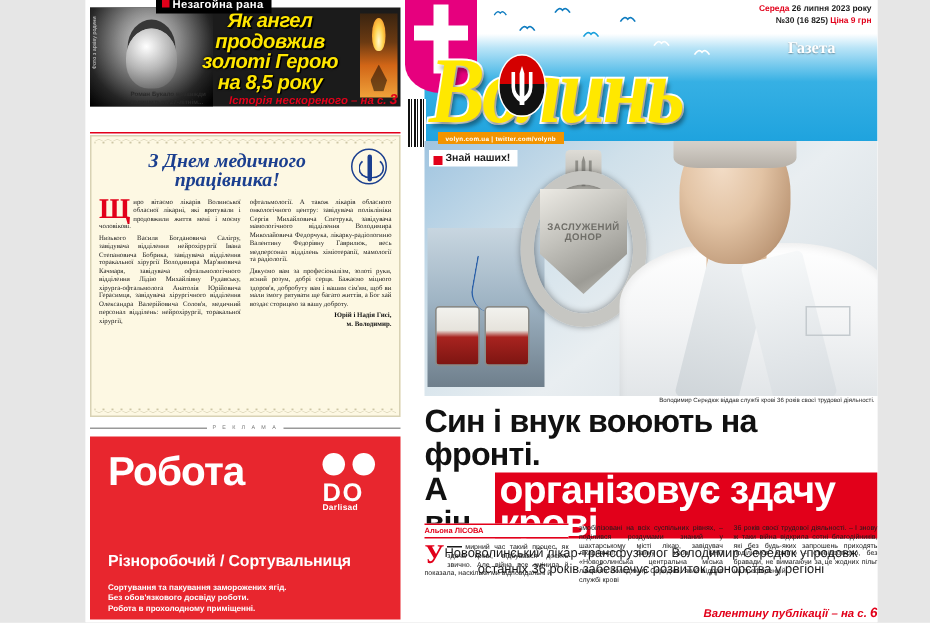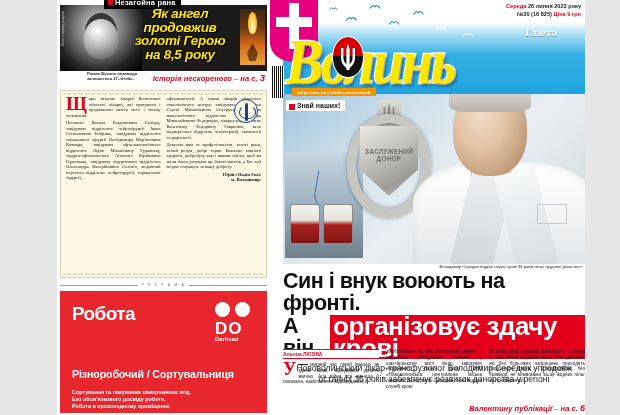--- a/index.html
+++ b/index.html
@@ -89,21 +89,21 @@
     width: 9px; height: 22px; border-radius: 50% 50% 44% 44%;
     background: radial-gradient(ellipse at 50% 70%, #fff9d0 0%, #ffd34f 45%, #f07a15 100%);
   }
   .teaser .candle::after {
     content: ""; position: absolute; left: 7px; bottom: 4px;
     width: 11px; height: 18px;
     background: rgba(20,10,4,.55);
     clip-path: polygon(50% 0,100% 58%,78% 100%,22% 100%,0 58%);
   }
   .teaser-foot {
-    position: absolute; left: 3px; top: 71px; width: 207px;
+    position: absolute; left: 3px; top: 60px; width: 207px;
     height: 29px;
     border-bottom: 1.6px solid #e2001a;
   }
   .teaser-foot .cap {
     position: absolute; left: 27px; top: 0;
     width: 74px; font-size: 4.2px; line-height: 5px;
     font-weight: bold; color: #2a2a2a;
   }
   .teaser-foot .ref {
     position: absolute; right: 2px; top: 1px;
@@ -186,21 +186,21 @@
   .jobad {
     position: absolute; left: 3px; top: 291px;
     width: 207px; height: 122px;
     background: #e8262e;
     color: #fff;
     padding: 10px 12px;
     overflow: hidden;
   }
   .jobad .brandrow { display: flex; align-items: flex-start; justify-content: space-between; }
   .jobad .robota {
-    font-size: 19px; font-weight: bold; letter-spacing: -.6px;
+    font-size: 27px; font-weight: bold; letter-spacing: -.6px;
     line-height: 26px;
   }
   .jobad .logo { position: relative; width: 42px; height: 42px; margin-top: 1px; }
   .jobad .logo .d1, .jobad .logo .d2 {
     position: absolute; top: 0; width: 15px; height: 15px; border-radius: 50%; background: #fff;
   }
   .jobad .logo .d1 { left: 2px; }
   .jobad .logo .d2 { left: 22px; }
   .jobad .logo .dd {
     position: absolute; left: 2px; top: 18px;
@@ -478,20 +478,24 @@
       <div class="teaser-label">Незагойна рана</div>
 
       <div class="teaser-foot">
         <div class="cap">Роман Букало назавжди залишиться 27-літнім...</div>
         <div class="ref">
           <span>Історія нескореного – на с. </span><b>3</b>
         </div>
       </div>
 
       <div class="greet">
+        <h2>
+          <span>З Днем медичного</span><br>
+          <span>працівника!</span>
+        </h2>
         <div class="bowl"></div>
         <div class="cols">
           <div class="c">
             <p><span class="dropcap">Щ</span><span>иро вітаємо лікарів Волинської обласної лікарні, які врятували і продовжили життя мені і моєму чоловікові.</span></p>
             <p>Низького Василя Богдановича Салігру, завідувача відділення нейрохірургії Івана Степановича Бобрика, завідувача відділення торакальної хірургії Володимира Мар'яновича Качмаря, завідувача офтальмологічного відділення Лідію Михайлівну Рудавську, хірурга-офтальмолога Анатолія Юрійовича Герасимця, завідувача хірургічного відділення Олександра Валерійовича Солов'я, медичний персонал відділень: нейрохірургії, торакальної хірургії,</p>
           </div>
           <div class="c">
             <p>офтальмології. А також лікарів обласного онкологічного центру: завідувача поліклініки Сергія Михайловича Спетрука, завідувача мамологічного відділення Володимира Миколайовича Федорчука, лікарку-радіологиню Валентину Федорівну Гаврилюк, весь медперсонал відділень хіміотерапії, мамології та радіології.</p>
             <p>Дякуємо вам за професіоналізм, золоті руки, ясний розум, добрі серця. Бажаємо міцного здоров'я, добробуту вам і вашим сім'ям, щоб ви мали змогу рятувати ще багато життів, а Бог хай воздає сторицею за вашу доброту.</p>
             <div class="sign">

